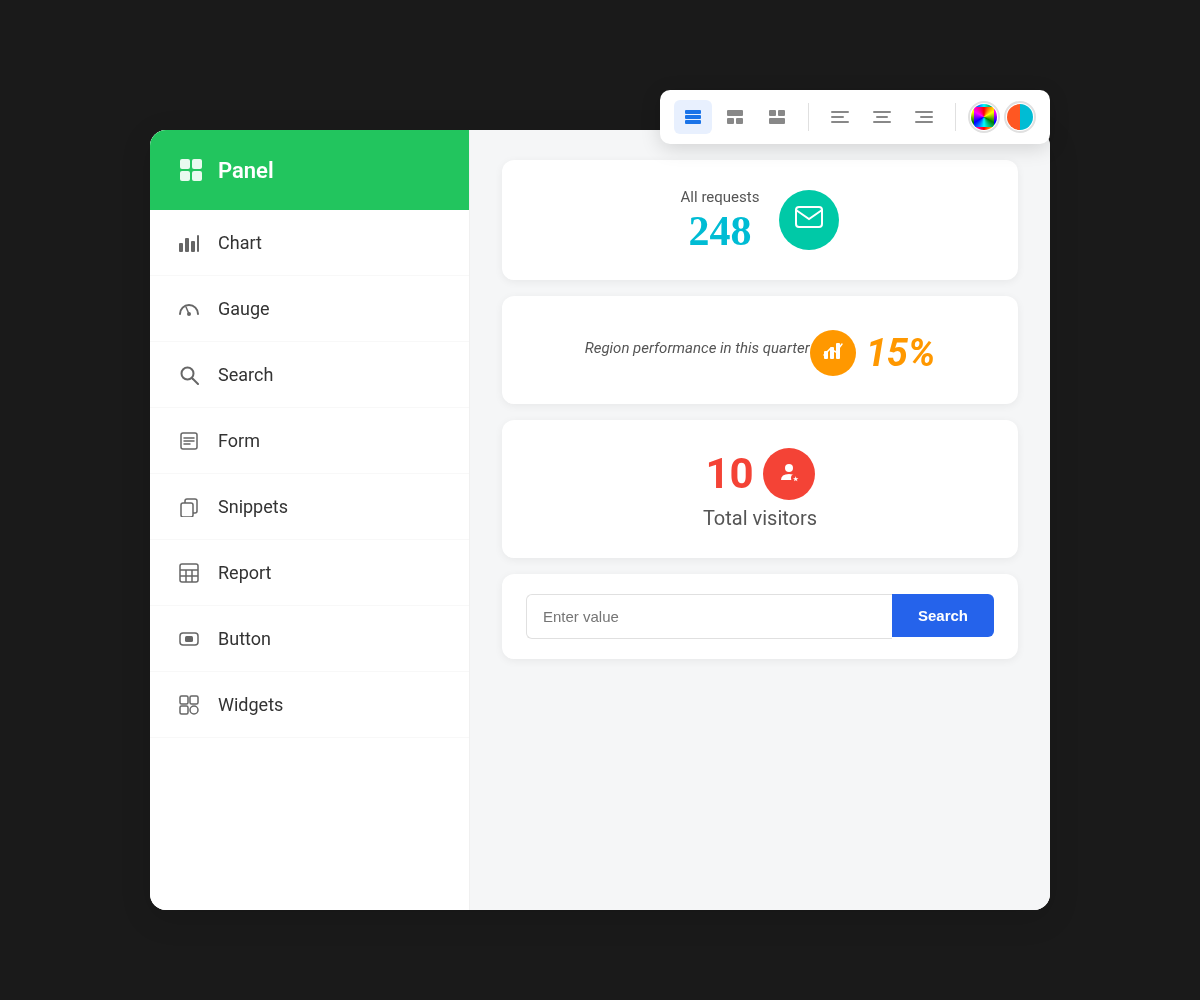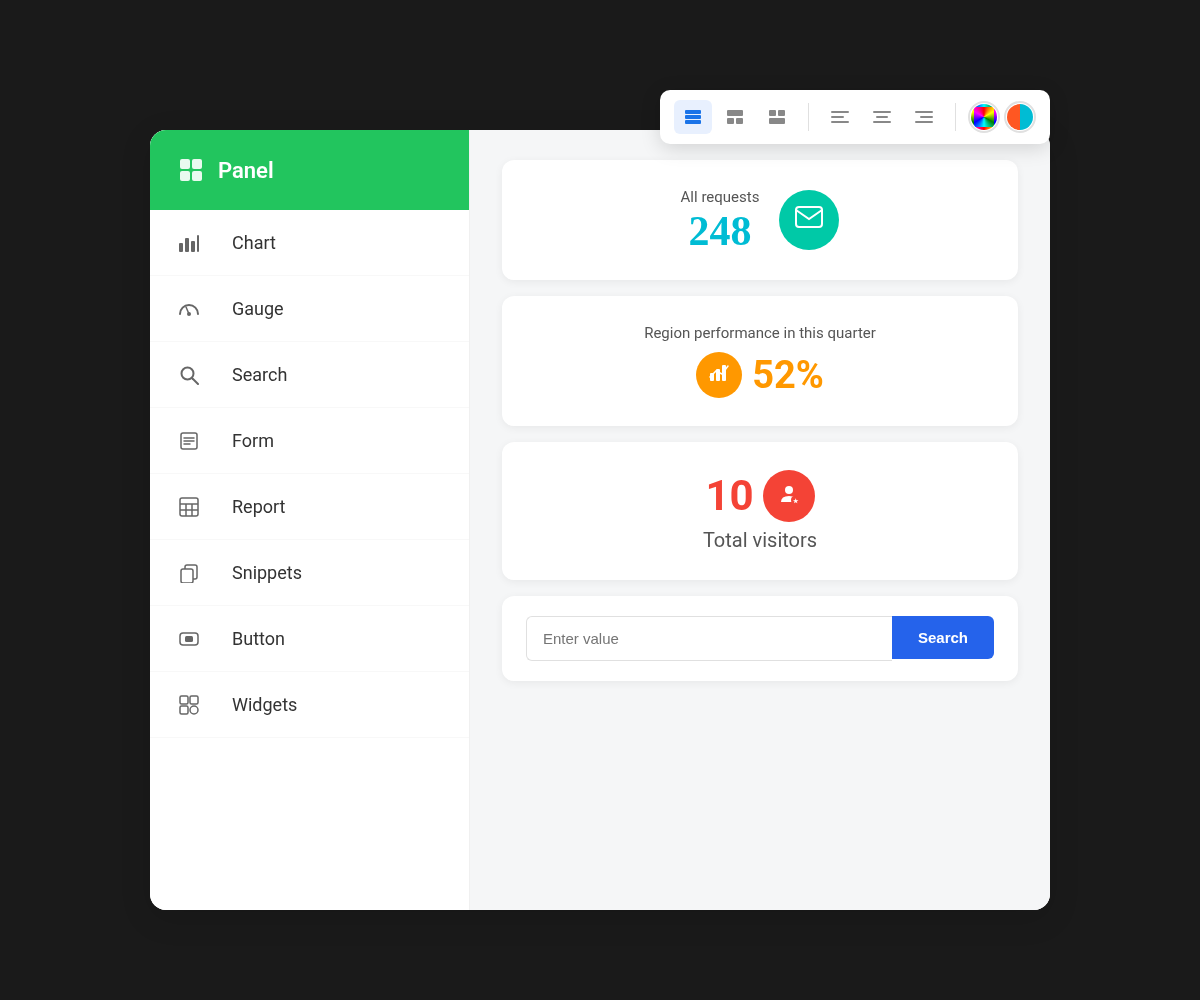--- a/index.html
+++ b/index.html
@@ -123,21 +123,21 @@
 
     .sidebar-header-title {
       color: #fff;
       font-size: 22px;
       font-weight: 600;
     }
 
     .sidebar-item {
       display: flex;
       align-items: center;
-      gap: 32px;
+      gap: 18px;
       padding: 22px 28px;
       cursor: pointer;
       border-bottom: 1px solid #f8f8f8;
       transition: background 0.15s;
     }
 
     .sidebar-item-icon {
       color: #666;
       font-size: 18px;
       width: 22px;
@@ -204,24 +204,25 @@
       align-items: center;
       justify-content: center;
       color: #fff;
       font-size: 24px;
       flex-shrink: 0;
     }
 
     
     .card-region {
       display: flex;
-      flex-direction: column;
+      flex-direction: row;
       align-items: center;
       justify-content: center;
       min-height: 100px;
+      font-style: italic;
     }
 
     .card-region-row {
       display: flex;
       align-items: center;
       gap: 10px;
       margin-top: 6px;
     }
 
     .icon-circle-orange {
@@ -445,38 +446,38 @@
             <line x1="5" y1="10" x2="15" y2="10" stroke="#666" stroke-width="1.5" stroke-linecap="round"></line>
             <line x1="5" y1="13" x2="11" y2="13" stroke="#666" stroke-width="1.5" stroke-linecap="round"></line>
           </svg>
         </span>
         <span class="sidebar-item-label">Form</span>
       </div>
 
       <div class="sidebar-item">
         <span class="sidebar-item-icon icon-svg">
           <svg width="20" height="20" viewBox="0 0 20 20" fill="none">
+            <rect x="2" y="6" width="12" height="14" rx="2" stroke="#666" stroke-width="1.5" fill="none"></rect>
+            <path d="M6 6V4a2 2 0 0 1 2-2h8a2 2 0 0 1 2 2v10a2 2 0 0 1-2 2h-2" stroke="#666" stroke-width="1.5" fill="none"></path>
+          </svg>
+        </span>
+        <span class="sidebar-item-label">Snippets</span>
+      </div>
+
+      <div class="sidebar-item">
+        <span class="sidebar-item-icon icon-svg">
+          <svg width="20" height="20" viewBox="0 0 20 20" fill="none">
             <rect x="1" y="1" width="18" height="18" rx="2" stroke="#666" stroke-width="1.5" fill="none"></rect>
             <line x1="1" y1="7" x2="19" y2="7" stroke="#666" stroke-width="1.5"></line>
             <line x1="1" y1="13" x2="19" y2="13" stroke="#666" stroke-width="1.5"></line>
             <line x1="7" y1="7" x2="7" y2="19" stroke="#666" stroke-width="1.5"></line>
             <line x1="13" y1="7" x2="13" y2="19" stroke="#666" stroke-width="1.5"></line>
           </svg>
         </span>
         <span class="sidebar-item-label">Report</span>
-      </div>
-
-      <div class="sidebar-item">
-        <span class="sidebar-item-icon icon-svg">
-          <svg width="20" height="20" viewBox="0 0 20 20" fill="none">
-            <rect x="2" y="6" width="12" height="14" rx="2" stroke="#666" stroke-width="1.5" fill="none"></rect>
-            <path d="M6 6V4a2 2 0 0 1 2-2h8a2 2 0 0 1 2 2v10a2 2 0 0 1-2 2h-2" stroke="#666" stroke-width="1.5" fill="none"></path>
-          </svg>
-        </span>
-        <span class="sidebar-item-label">Snippets</span>
       </div>
 
       <div class="sidebar-item">
         <span class="sidebar-item-icon icon-svg">
           <svg width="20" height="20" viewBox="0 0 20 20" fill="none">
             <rect x="1" y="4" width="18" height="12" rx="3" stroke="#666" stroke-width="1.5" fill="none"></rect>
             <rect x="6" y="7" width="8" height="6" rx="1.5" fill="#666"></rect>
           </svg>
         </span>
         <span class="sidebar-item-label">Button</span>
@@ -518,21 +519,21 @@
           <div class="icon-circle-orange">
             <span>
               <svg width="22" height="20" viewBox="0 0 22 20" fill="none">
                 <rect x="2" y="10" width="4" height="8" rx="1" fill="white"></rect>
                 <rect x="8" y="6" width="4" height="12" rx="1" fill="white"></rect>
                 <rect x="14" y="2" width="4" height="16" rx="1" fill="white"></rect>
                 <path d="M2 14 L8 8 L14 11 L20 3" stroke="white" stroke-width="1.5" fill="none" stroke-linecap="round"></path>
               </svg>
             </span>
           </div>
-          <div class="card-value-orange">52%</div>
+          <div class="card-value-orange">15%</div>
         </div>
       </div>
 
       <div class="card card-visitors">
         <div class="card-visitors-row">
           <div class="card-value-red">10</div>
           <div class="icon-circle-red">
             <span>
               <svg width="24" height="24" viewBox="0 0 24 24" fill="none">
                 <circle cx="12" cy="8" r="4" fill="white"></circle>

